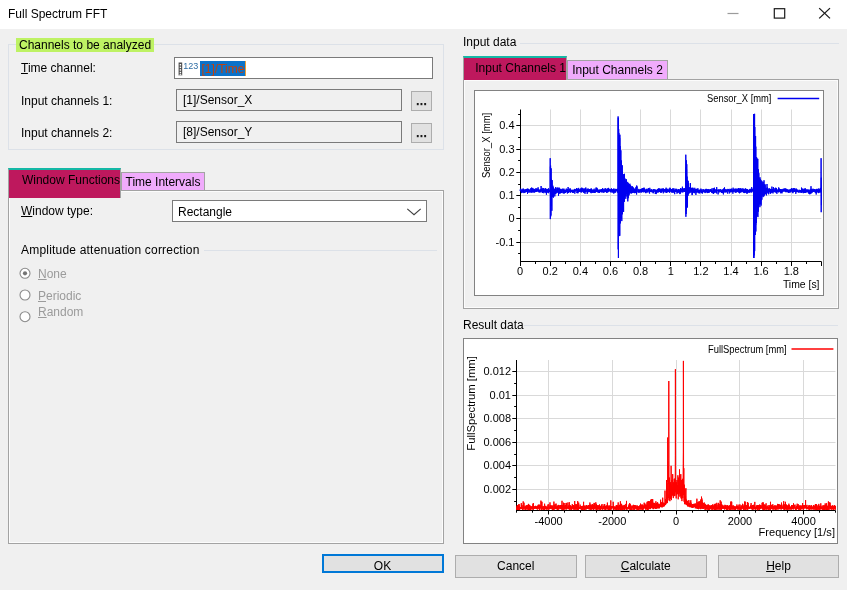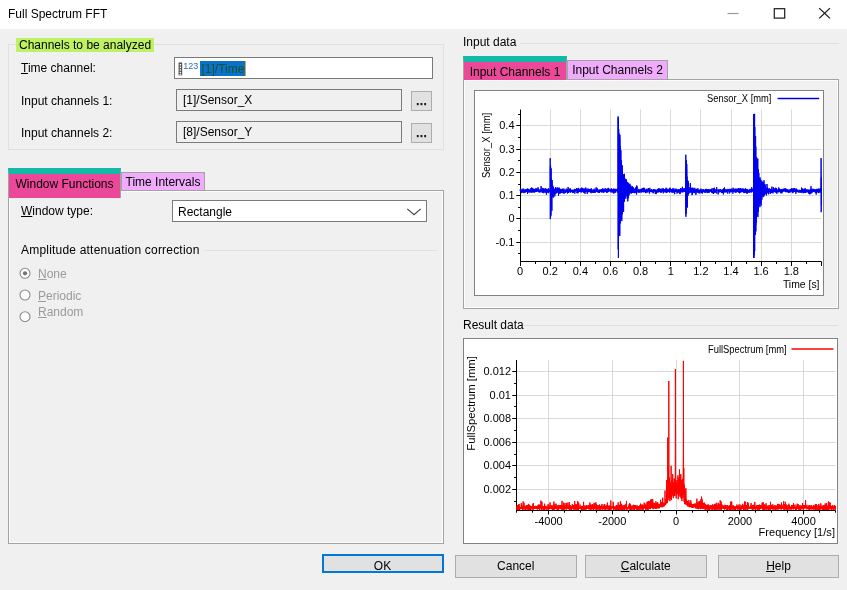--- a/index.html
+++ b/index.html
@@ -4,21 +4,21 @@
 html,body{width:847px;height:590px}
 body{font-family:"Liberation Sans",sans-serif;font-size:12px;color:#000;background:#f0f0f0;position:relative;overflow:hidden}
 .abs{position:absolute}
 .titlebar{left:0;top:0;width:847px;height:29px;background:#fff}
 .title{left:8px;top:7px}
 .grp{border:1px solid #dce1e8}
 .lbl{white-space:nowrap}
 .field{background:#fff;border:1px solid #7a7a7a}
 .rofield{background:#f0f0f0;border:1px solid #7a7a7a;line-height:20px;padding-left:6px}
 .btn{background:#e1e1e1;border:1px solid #adadad;text-align:center}
-.tab-act{background:#ec4899;border:1px solid #a3a3a3;border-bottom:none;border-top:6px solid #14b8a6;z-index:3;text-align:center}
+.tab-act{background:#be185d;border:1px solid #a3a3a3;border-bottom:none;border-top:2px solid #14b8a6;z-index:3;text-align:right}
 .tab-ina{background:#f0abfc;border:1px solid #a3a3a3;border-bottom:none;z-index:1;text-align:center}
 .pane{background:#f0f0f0;border:1px solid #a3a3a3;box-shadow:inset 1px 1px 0 #fcfcfc,inset -1px -1px 0 #fcfcfc;z-index:2}
 .cpanel{background:#fff;border:1px solid #828282}
 .hline{height:1px;background:#dce1e8}
 .gray{color:#9b9b9b}
 u{text-decoration:underline}
 </style></head><body>
 
 <div class="abs titlebar"></div>
 <div class="abs title">Full Spectrum FFT</div>
@@ -37,21 +37,21 @@
 <svg class="abs" style="left:177px;top:59px" width="22" height="18">
   <rect x="1.6" y="3.5" width="3.6" height="13" fill="#4d4d4d"></rect>
   <rect x="2.7" y="5" width="1.4" height="1.5" fill="#fff"></rect>
   <rect x="2.7" y="7.6" width="1.4" height="1.5" fill="#fff"></rect>
   <rect x="2.7" y="10.2" width="1.4" height="1.5" fill="#fff"></rect>
   <rect x="2.7" y="12.8" width="1.4" height="1.5" fill="#fff"></rect>
   <path d="M1.6 16.5 L3.4 14.8 L5.2 16.5 Z" fill="#f0f0f0"></path>
   <text x="6.2" y="9.5" font-size="9" fill="#2e6da4">123</text>
 </svg>
 <div class="abs" style="left:199.7px;top:60.8px;width:46.8px;height:15.4px;background:#0b72c9"></div>
-<div class="abs" style="left:201.5px;top:62px;color:#14532d">[1]/Time</div>
+<div class="abs" style="left:201.5px;top:62px;color:#c2410c">[1]/Time</div>
 <div class="abs" style="left:244.7px;top:60.8px;width:1.8px;height:15.4px;background:#ee9d33"></div>
 
 <div class="abs lbl" style="left:21px;top:94px">Input channels 1:</div>
 <div class="abs rofield" style="left:176px;top:89px;width:226px;height:22px">[1]/Sensor_X</div>
 <div class="abs btn" style="left:411px;top:90.5px;width:20.5px;height:20px"></div>
 <svg class="abs" style="left:411px;top:90.5px;z-index:2" width="21" height="20">
     <g fill="#1a1a1a">
       <rect x="5.8" y="12" width="1.9" height="2.2"></rect>
       <rect x="9.5" y="12" width="1.9" height="2.2"></rect>
       <rect x="13.2" y="12" width="1.9" height="2.2"></rect>

